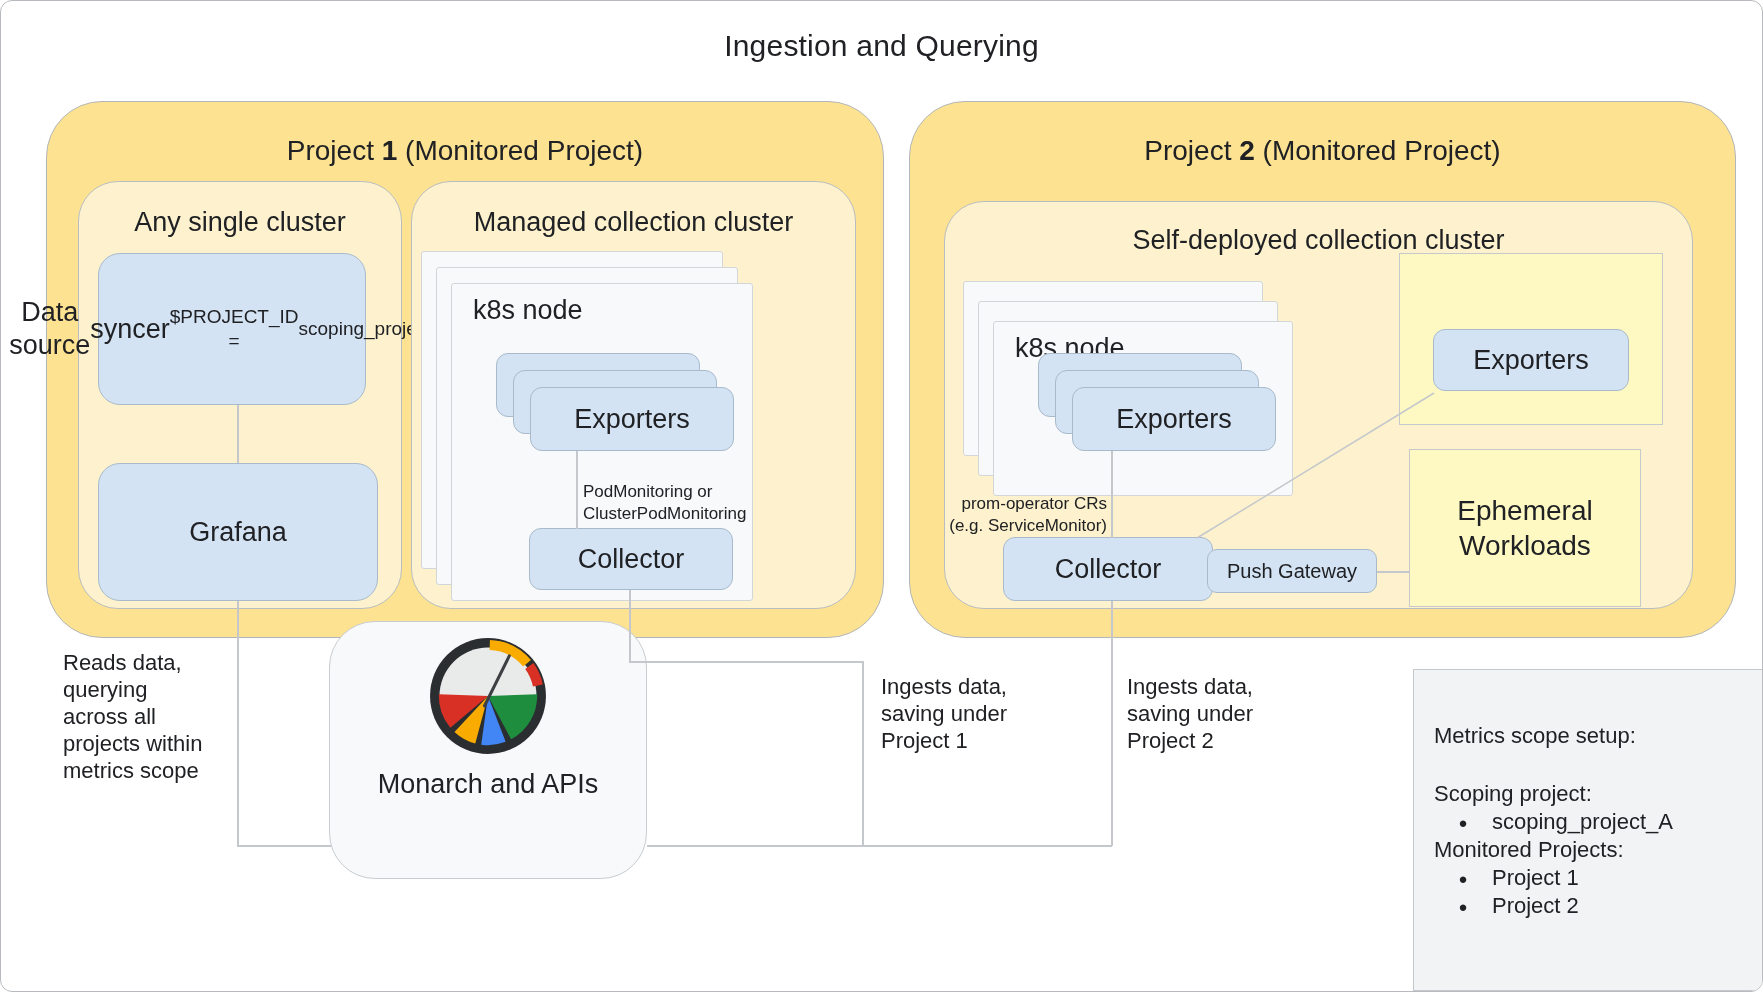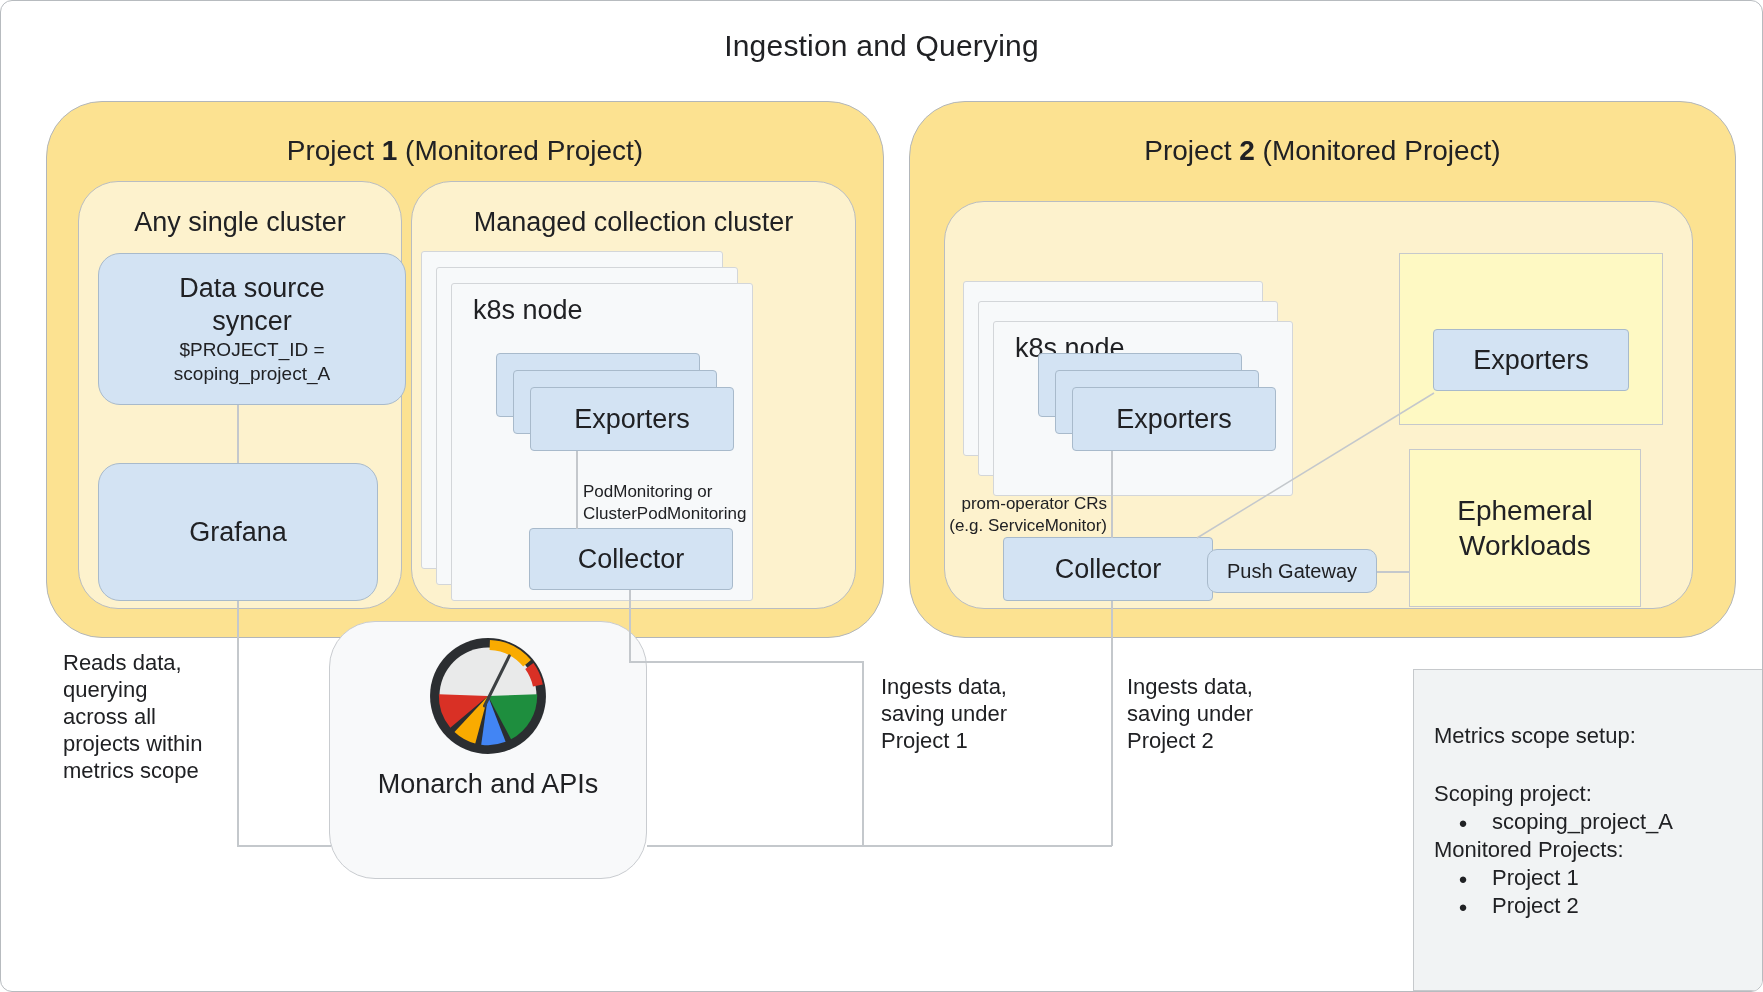--- a/index.html
+++ b/index.html
@@ -15,21 +15,21 @@
   .abs{position:absolute}
   .ctr{display:flex;align-items:center;justify-content:center;text-align:center}
   .title{top:28px;left:0;width:100%;text-align:center;font-size:30px;letter-spacing:.2px}
   .proj{background:var(--c-outer_yellow);border:1.5px solid #b2b6ba;border-radius:56px}
   .proj-label{font-size:28px;text-align:center;white-space:nowrap}
   .subbox{background:var(--c-inner_yellow);border:1.5px solid #b9bdc1;border-radius:40px}
   .subtitle{font-size:27px;text-align:center;white-space:nowrap}
   .card{background:var(--c-card_gray);border:1.5px solid #d3d6d9;border-radius:3px}
   .blue{background:var(--c-box_blue);border:1.5px solid #a8bacb}
   .bigblue{border-radius:22px}
-  .smblue{border-radius:4px}
+  .smblue{border-radius:12px}
   .boxlabel{font-size:27px;white-space:nowrap}
   .note{font-size:17px;line-height:22px;white-space:nowrap}
   .ann{font-size:22px;line-height:27px;white-space:nowrap}
   .hline{background:var(--c-line_gray);height:1.5px}
   .vline{background:var(--c-line_gray);width:1.5px}
   .syncer-main{font-size:27px;line-height:33px}
   .syncer-param{font-size:19px;line-height:24px;}
   .monarch{background:var(--c-monarch_gray);border:1.5px solid #c9ccd0;border-radius:46px}
   .whitebox{background:#fef9c3;border:1.5px solid #c6c9cc}
   .metrics{background:var(--c-panel_gray);border:1.5px solid #c6c9cc;font-size:22px;line-height:28px}
@@ -44,21 +44,21 @@
 <div id="canvas">
 
   <div class="abs title">Ingestion and Querying</div>
 
   <div class="abs proj" style="left:45px;top:100px;width:838px;height:537px"></div>
   <div class="abs proj-label" style="left:45px;top:134px;width:838px"><span>Project </span><b>1</b><span> (Monitored Project)</span></div>
 
   <div class="abs subbox" style="left:77px;top:180px;width:324px;height:428px"></div>
   <div class="abs subtitle" style="left:77px;top:206px;width:324px">Any single cluster</div>
 
-  <div class="abs blue bigblue ctr" style="left:97px;top:252px;width:308px;height:152px;flex-direction:column">
+  <div class="abs blue bigblue ctr" style="left:97px;top:252px;width:268px;height:152px;flex-direction:row">
     <div class="syncer-main">Data source</div>
     <div class="syncer-main">syncer</div>
     <div class="syncer-param">$PROJECT_ID =</div>
     <div class="syncer-param">scoping_project_A</div>
   </div>
 
   <div class="abs blue bigblue ctr boxlabel" style="left:97px;top:462px;width:280px;height:138px">Grafana</div>
 
   <div class="abs subbox" style="left:410px;top:180px;width:445px;height:428px"></div>
   <div class="abs subtitle" style="left:410px;top:206px;width:445px">Managed collection cluster</div>
@@ -76,20 +76,21 @@
     <div>PodMonitoring or</div>
     <div>ClusterPodMonitoring</div>
   </div>
 
   <div class="abs blue smblue ctr boxlabel" style="left:528px;top:527px;width:204px;height:62px">Collector</div>
 
   <div class="abs proj" style="left:908px;top:100px;width:827px;height:537px"></div>
   <div class="abs proj-label" style="left:908px;top:134px;width:827px"><span>Project </span><b>2</b><span> (Monitored Project)</span></div>
 
   <div class="abs subbox" style="left:943px;top:200px;width:749px;height:408px"></div>
+  <div class="abs subtitle" style="left:943px;top:224px;width:749px">Self-deployed collection cluster</div>
 
   <div class="abs card" style="left:962px;top:280px;width:300px;height:175px"></div>
   <div class="abs card" style="left:977px;top:300px;width:300px;height:175px"></div>
   <div class="abs card" style="left:992px;top:320px;width:300px;height:175px"></div>
   <div class="abs boxlabel" style="left:1014px;top:332px">k8s node</div>
 
   <div class="abs blue smblue" style="left:1037px;top:352px;width:204px;height:64px"></div>
   <div class="abs blue smblue" style="left:1054px;top:369px;width:204px;height:64px"></div>
   <div class="abs blue smblue ctr boxlabel" style="left:1071px;top:386px;width:204px;height:64px">Exporters</div>
 

